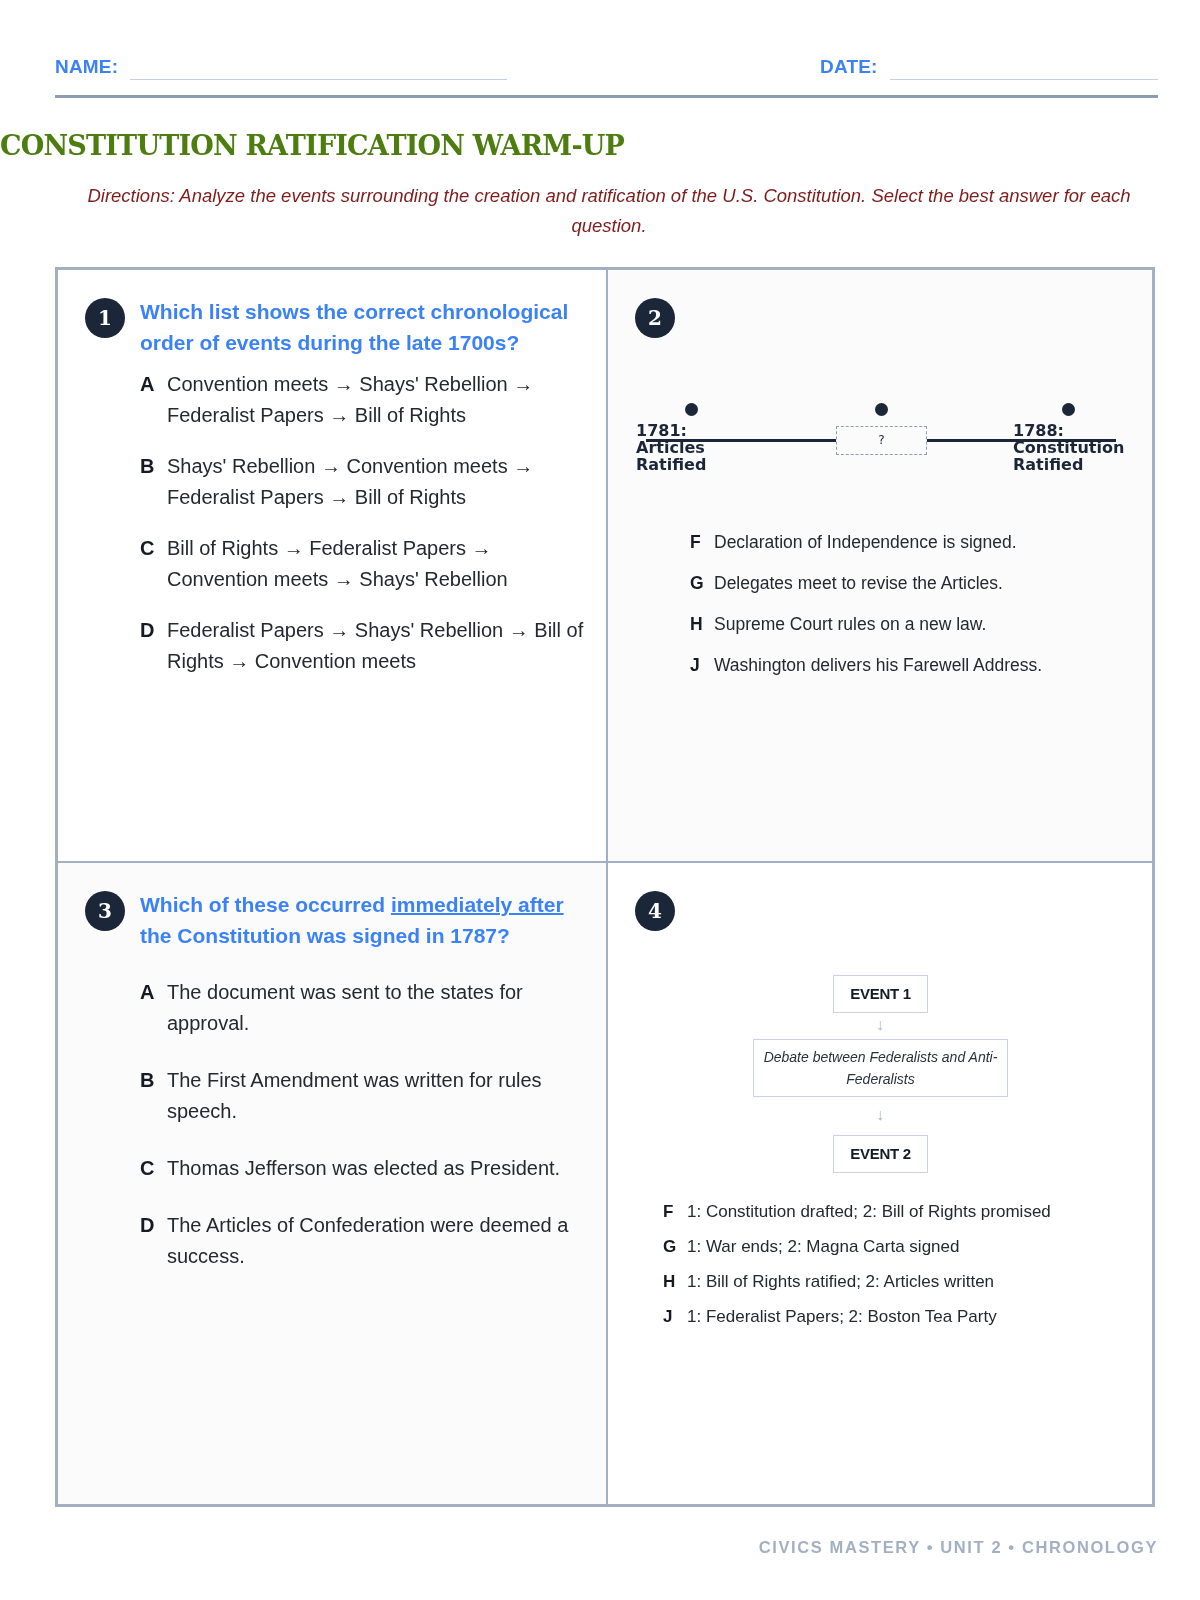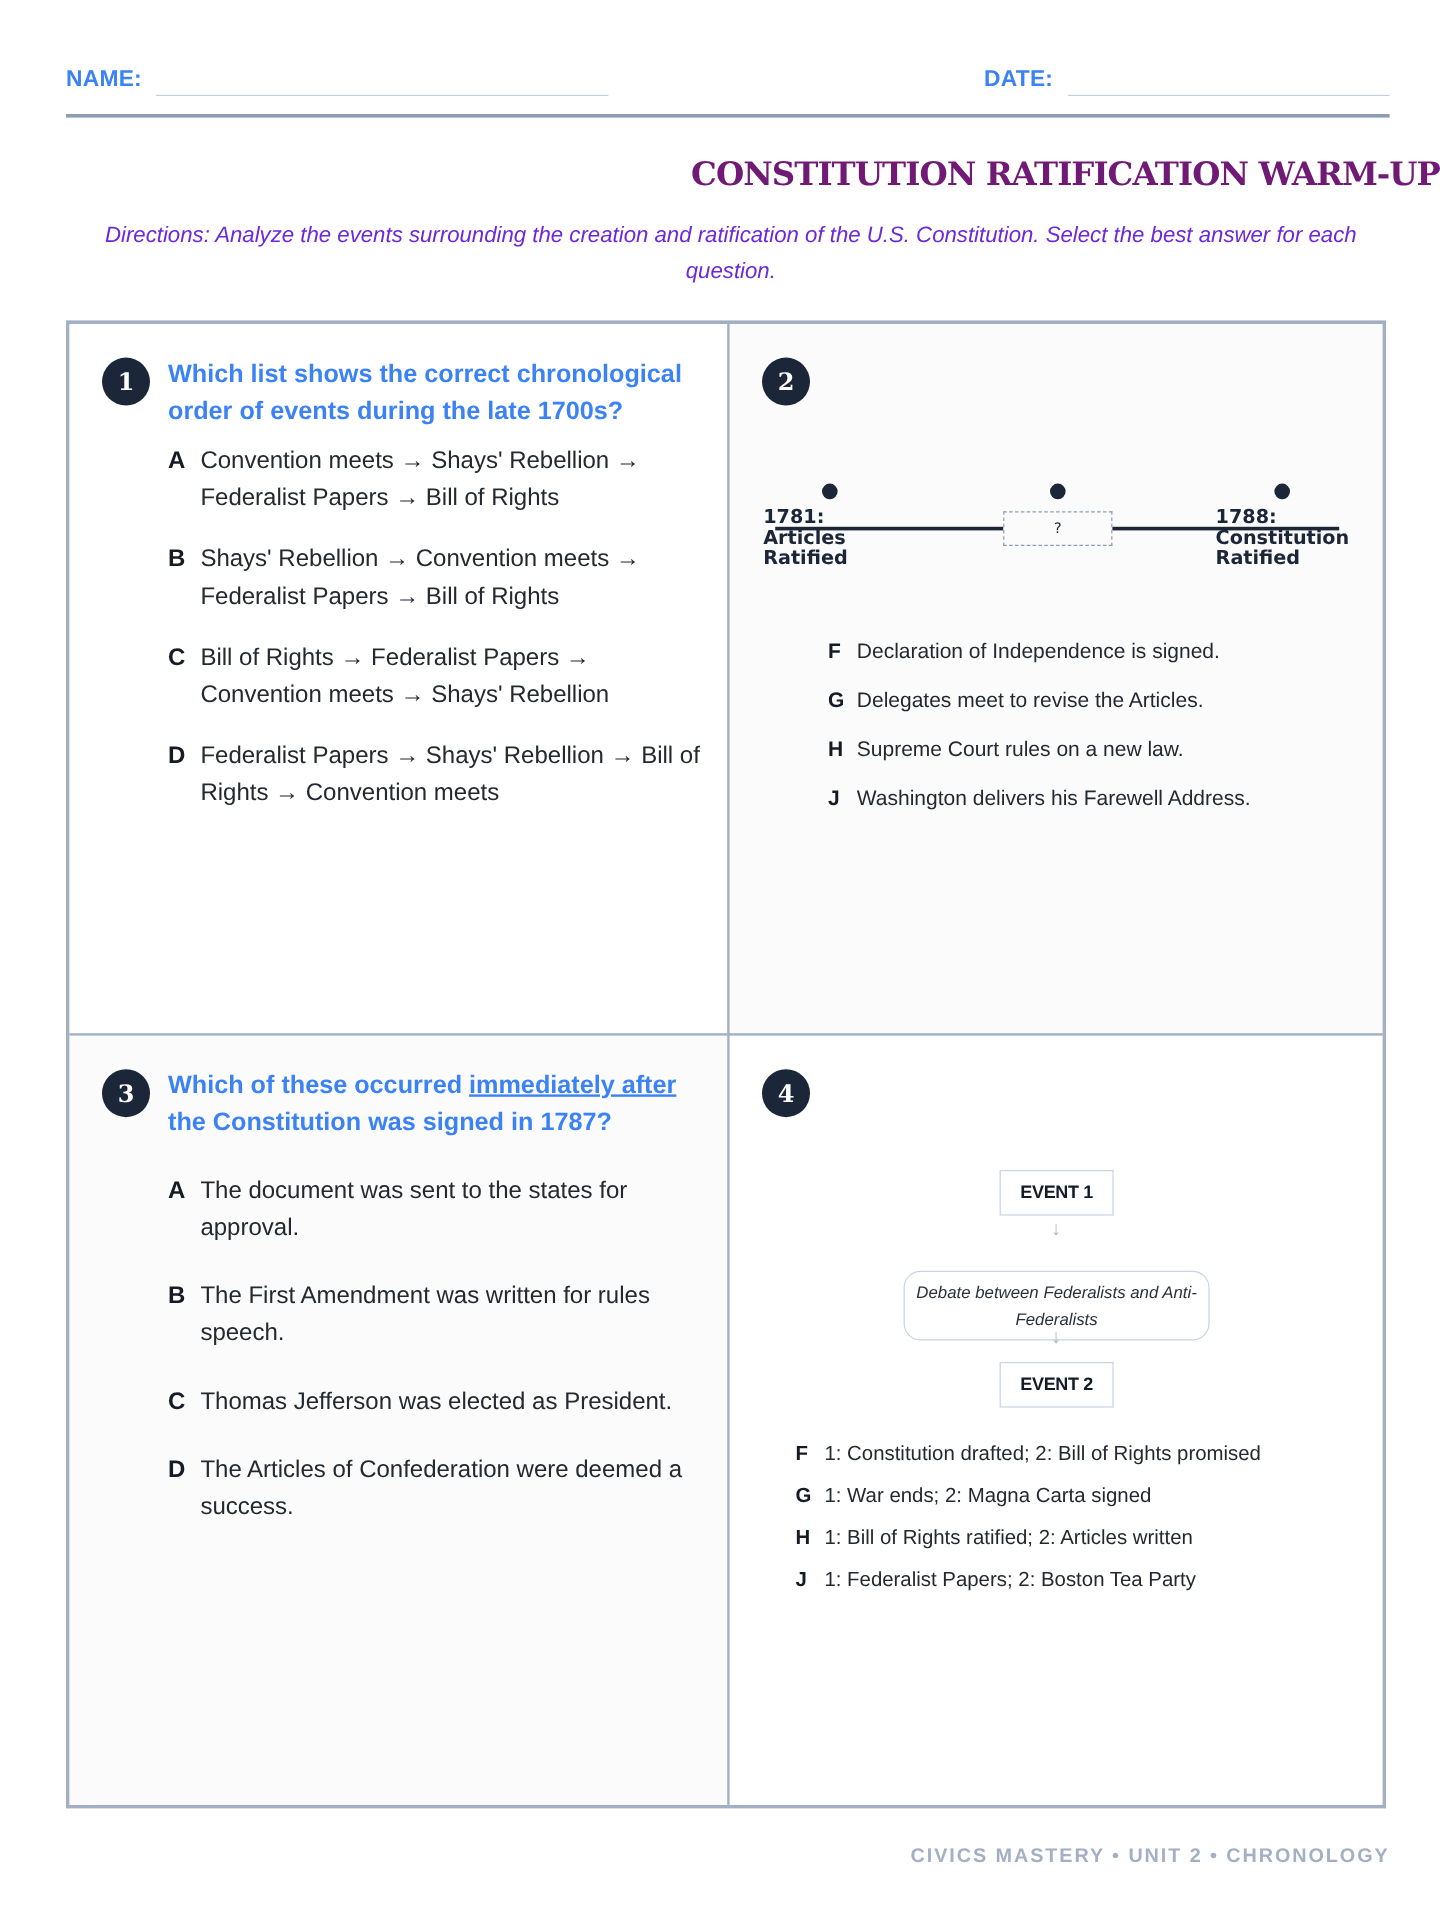--- a/index.html
+++ b/index.html
@@ -5,24 +5,24 @@
   html, body { margin: 0; padding: 0; }
   body {
     width: 1200px; height: 1600px; background: #ffffff; position: relative;
     font-family: "Liberation Sans", sans-serif; color: #1a1f2b; overflow: hidden;
   }
   .hdr { position: absolute; left: 55px; right: 42px; top: 52px; height: 46px; }
   .hdr-label { position: absolute; top: 4px; font-weight: bold; font-size: 19px; color: #3b82f6; letter-spacing: 0.2px; }
   .hdr-line { position: absolute; top: 27px; height: 0; border-bottom: 1.5px solid #c5d0e0; }
   .hdr-rule { position: absolute; left: 0; right: 0; top: 43px; height: 3px; background: #8f9db3; }
 
-  .title { position: absolute; left: 0; right: 0; top: 130px; text-align: right;
-    font-family: "DejaVu Serif", serif; font-weight: bold; font-size: 27px; color: #701a75; letter-spacing: -0.8px; }
+  .title { position: absolute; left: 0; right: 0; top: 130px; text-align: left;
+    font-family: "DejaVu Serif", serif; font-weight: bold; font-size: 27px; color: #4d7c0f; letter-spacing: -0.8px; }
   .directions { position: absolute; left: 60px; right: 42px; top: 181px; text-align: center;
-    font-style: italic; font-size: 18.5px; line-height: 30px; color: #6d28d9; }
+    font-style: italic; font-size: 18.5px; line-height: 30px; color: #7f1d1d; }
 
   .grid { position: absolute; left: 55px; top: 267px; width: 1100px; height: 1240px;
     border: 3px solid #a3b0c4; box-sizing: border-box; }
   .vline { position: absolute; left: 548px; top: 0; bottom: 0; width: 2px; background: #a3b0c4; }
   .hline { position: absolute; left: 0; right: 0; top: 591px; height: 2px; background: #a3b0c4; }
   .cell { position: absolute; box-sizing: border-box; }
   .c1 { left: 0; top: 0; width: 548px; height: 591px; background: #ffffff; }
   .c2 { left: 550px; top: 0; width: 544px; height: 591px; background: #fbfbfb; }
   .c3 { left: 0; top: 593px; width: 548px; height: 641px; background: #fbfbfb; }
   .c4 { left: 550px; top: 593px; width: 544px; height: 641px; background: #ffffff; }
@@ -170,21 +170,21 @@
       </div>
     </div>
   </div>
 
   <div class="cell c4">
     <div class="qnum">4</div>
 
     <div class="flow">
       <div class="fbox fevent" style="left:225px; top:0;">EVENT 1</div>
       <div class="farrow" style="left:262px; top:41px;">↓</div>
-      <div class="fbox fmid" style="left:145px; top:84px;border-radius:14px;">Debate between Federalists and Anti-Federalists</div>
+      <div class="fbox fmid" style="left:145px; top:64px;">Debate between Federalists and Anti-Federalists</div>
       <div class="farrow" style="left:262px; top:131px;">↓</div>
       <div class="fbox fevent" style="left:225px; top:160px;">EVENT 2</div>
     </div>
 
     <div class="opts4">
       <div class="opt4">
         <span class="opt-letter">F</span>
         <span class="opt-text">1: Constitution drafted; 2: Bill of Rights promised</span>
       </div>
       <div class="opt4">

